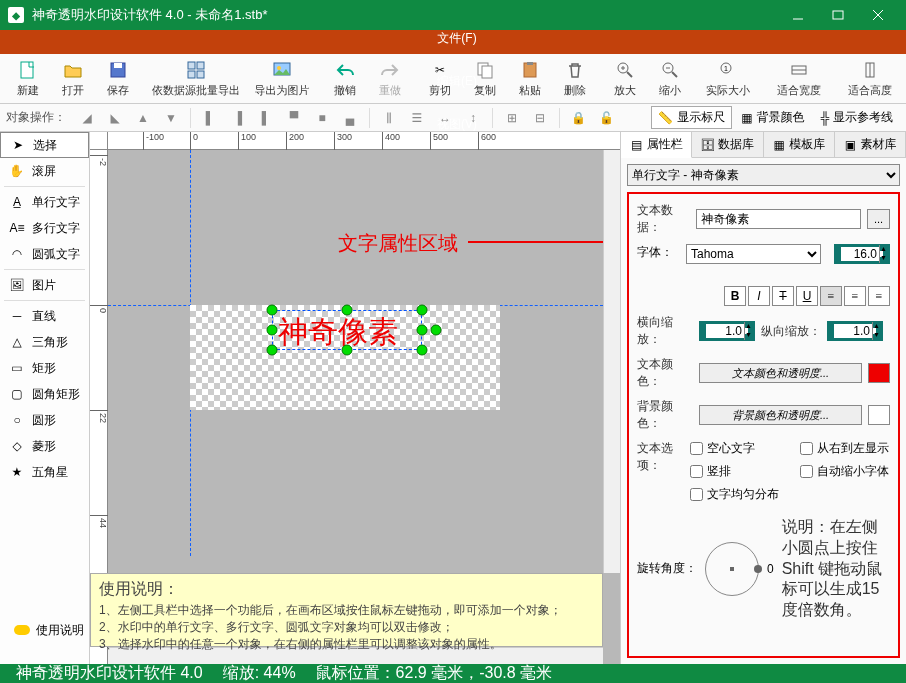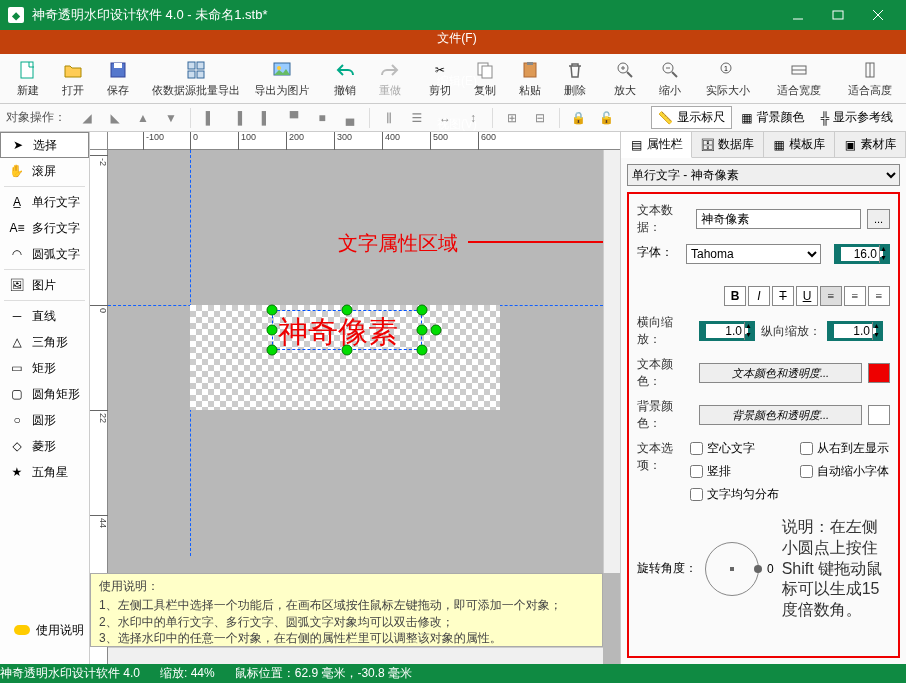--- a/index.html
+++ b/index.html
@@ -42,21 +42,21 @@
 .guide-v { position: absolute; top: 0; bottom: 0; width: 0; border-left: 1px dashed #1060ff; }
 .checker { position: absolute; background-image: linear-gradient(45deg,#ccc 25%,transparent 25%),linear-gradient(-45deg,#ccc 25%,transparent 25%),linear-gradient(45deg,transparent 75%,#ccc 75%),linear-gradient(-45deg,transparent 75%,#ccc 75%); background-size:12px 12px; background-position:0 0,0 6px,6px -6px,-6px 0; background-color:#fff;}
 .seltext { position: absolute; font-family: Tahoma, sans-serif; font-size: 30px; color: #e00; white-space: nowrap; }
 .selbox { position: absolute; border: 1px dashed #0050ff; }
 .handle { position: absolute; width: 11px; height: 11px; background: #0d0; border: 1px solid #070; border-radius: 50%; transform: translate(-50%,-50%); }
 .annotation { position: absolute; color: #e00; font-size: 20px; }
 .arrow { position: absolute; }
 .arrow line { stroke: #e00; stroke-width: 2; }
 .arrow polygon { fill: #e00; }
 .hint { position: absolute; left: 0; right: 17px; bottom: 17px; height: 74px; background: #ffffc8; border: 1px solid #aaa; padding: 4px 8px; font-size: 12px; color: #444; line-height: 1.4; }
-.hint .ht { font-size: 12px; margin-bottom: 2px; }
+.hint .ht { font-size: 16px; margin-bottom: 2px; }
 .scrollv { position:absolute; top:18px; right:0; width:17px; bottom:91px; background:#f0f0f0; border-left:1px solid #ccc;}
 .scrollh { position:absolute; left:18px; right:17px; bottom:0; height:17px; background:#f0f0f0; border-top:1px solid #ccc;}
 .hinticon{width:16px;height:10px;background:#fc0;border-radius:5px;}
 .rightpanel { width: 286px; background: #fafafa; border-left: 1px solid #ccc; display: flex; flex-direction: column; }
 .rtabs { height: 26px; display: flex; border-bottom: 1px solid #ccc; background:#eee;}
 .rtab { flex: 1; display: flex; align-items: center; justify-content: center; gap: 3px; font-size: 12px; border-right: 1px solid #ccc; }
 .rtab.active { background: #fff; border-bottom: 1px solid #fff; margin-bottom:-1px;}
 .rtab .ricon { width: 14px; height: 14px; display:flex;align-items:center;justify-content:center;}
 .objsel { margin: 6px; display: flex; }
 .objsel select { flex: 1; height: 22px; font-size: 12px; border:1px solid #888;}
@@ -78,21 +78,21 @@
 .swatch { width:22px; height:20px; border:1px solid #888;}
 .swatch.red { background:#e00;}
 .swatch.white { background:#fff;}
 .chk { display:flex; align-items:center; gap:4px; font-size:12px; width:90px;}
 .chk input { width:13px; height:13px;}
 .rotrow { display:flex; align-items:center; gap:8px; margin-top:14px;}
 .rotcircle { width:54px; height:54px; border:1px solid #888; border-radius:50%; position:relative;}
 .rotcircle .dot { position:absolute; width:8px; height:8px; background:#666; border-radius:50%; top:50%; right:-4px; transform:translateY(-50%);}
 .rotcircle .ctr { position:absolute; width:4px; height:4px; background:#666; top:50%; left:50%; transform:translate(-50%,-50%);}
 .rotdesc { flex:1; font-size:16px; color:#333; line-height:1.3;}
-.statusbar { height: 19px; background: #0f8a42; color: #fff; display: flex; align-items: center; padding: 0 0; gap: 20px; font-size: 12px; }
+.statusbar { height: 19px; background: #0f8a42; color: #fff; display: flex; align-items: center; padding: 0 16px; gap: 20px; font-size: 16px; }
 .statusbar .sitem { white-space: nowrap; }
 </style>
 </head>
 <body>
 
 <div class="titlebar">
   <div class="logo">◆</div>
   <div class="title">神奇透明水印设计软件 4.0 - 未命名1.stb*</div>
   <div class="winbtns">
     <div class="winbtn">

